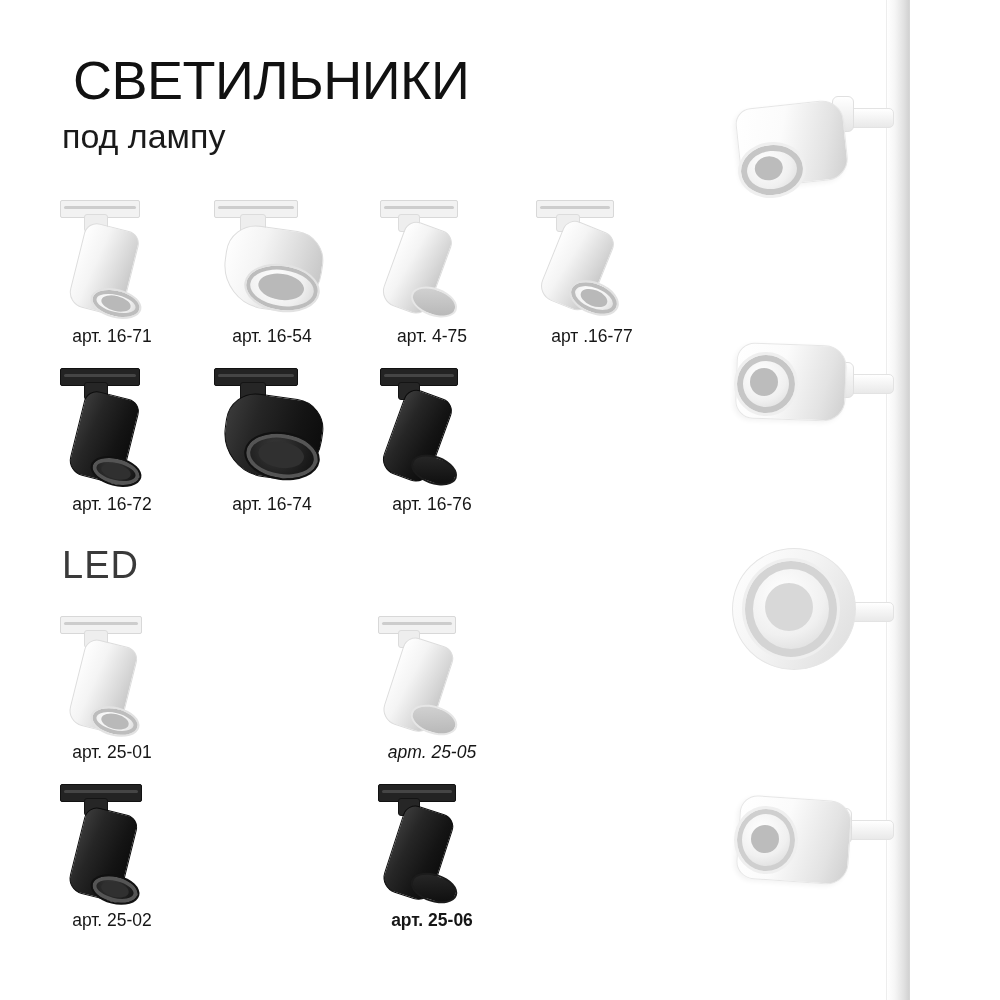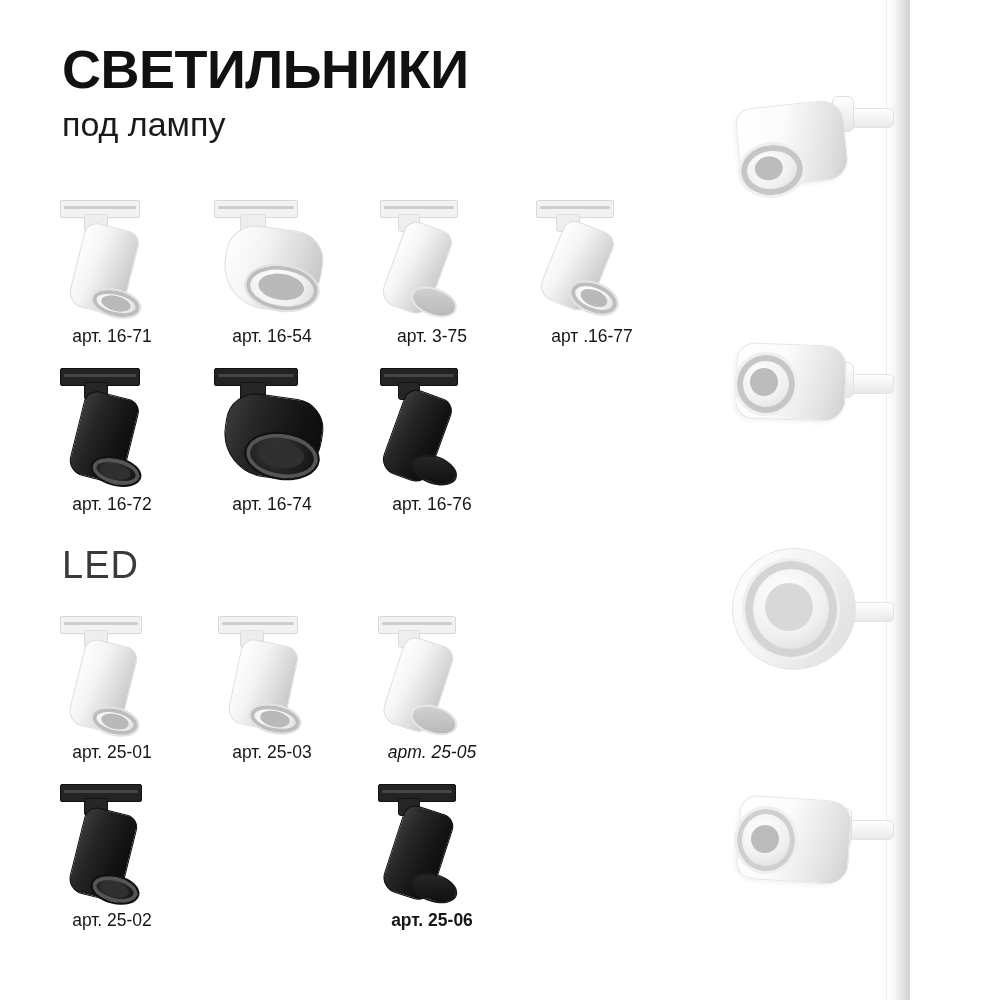--- a/index.html
+++ b/index.html
@@ -25,24 +25,24 @@
 
   
   .header {
     position: absolute;
     left: 62px;
     top: 42px;
     width: 620px;
   }
   .title {
     font-size: 54px;
-    font-weight: bold;
+    font-weight: normal;
     letter-spacing: -0.5px;
     line-height: 1.0;
-    margin: 0;
+    margin: 11px;
     color: #111111;
   }
   .subtitle {
     font-size: 34px;
     font-weight: normal;
     line-height: 1.1;
     margin: 10px 0 0 0;
     color: #1a1a1a;
   }
 
@@ -249,21 +249,21 @@
 
   <div class="cell" style="left:352px; top:196px;">
     <div class="fig">
       <div class="rail rail-white" style="left:28px; top:4px; width:76px; height:16px;">
         <div class="stripe" style="top:5px;"></div>
       </div>
       <div class="arm arm-white" style="left:46px; top:18px; width:20px; height:16px;"></div>
       <div class="body body-white" style="left:40px; top:28px; width:48px; height:86px; transform:rotate(20deg);"></div>
       <div class="mouth mouth-white" style="left:58px; top:92px; width:44px; height:24px; transform:rotate(20deg);"></div>
     </div>
-    <div class="art">арт. 3-75</div>
+    <div class="art">арт. 4-75</div>
   </div>
 
   <div class="cell" style="left:512px; top:196px;">
     <div class="fig">
       <div class="rail rail-white" style="left:24px; top:4px; width:76px; height:16px;">
         <div class="stripe" style="top:5px;"></div>
       </div>
       <div class="arm arm-white" style="left:44px; top:18px; width:22px; height:16px;"></div>
       <div class="body body-white" style="left:38px; top:28px; width:52px; height:82px; transform:rotate(22deg);"></div>
       <div class="lens lens-ring-white" style="left:56px; top:86px; width:48px; height:28px; transform:rotate(22deg);">
@@ -323,33 +323,20 @@
       </div>
       <div class="arm arm-white" style="left:52px; top:18px; width:22px; height:16px;"></div>
       <div class="body body-white" style="left:44px; top:30px; width:52px; height:86px; transform:rotate(14deg);"></div>
       <div class="lens lens-ring-white" style="left:58px; top:95px; width:46px; height:25px; transform:rotate(14deg);">
         <div class="lens-inner lens-inner-white" style="left:9px; top:5px; width:28px; height:15px;"></div>
       </div>
     </div>
     <div class="art">арт. 25-01</div>
   </div>
 
-  <div class="cell" style="left:192px; top:612px;">
-    <div class="fig">
-      <div class="rail rail-white" style="left:26px; top:4px; width:78px; height:16px;">
-        <div class="stripe" style="top:5px;"></div>
-      </div>
-      <div class="arm arm-white" style="left:48px; top:18px; width:22px; height:16px;"></div>
-      <div class="body body-white" style="left:42px; top:30px; width:56px; height:84px; transform:rotate(12deg);"></div>
-      <div class="lens lens-ring-white" style="left:56px; top:92px; width:50px; height:26px; transform:rotate(12deg);">
-        <div class="lens-inner lens-inner-white" style="left:10px; top:5px; width:30px; height:16px;"></div>
-      </div>
-    </div>
-    <div class="art">арт. 25-03</div>
-  </div>
 
   <div class="cell" style="left:352px; top:612px;font-style:italic;">
     <div class="fig">
       <div class="rail rail-white" style="left:26px; top:4px; width:76px; height:16px;">
         <div class="stripe" style="top:5px;"></div>
       </div>
       <div class="arm arm-white" style="left:46px; top:18px; width:20px; height:16px;"></div>
       <div class="body body-white" style="left:40px; top:28px; width:50px; height:88px; transform:rotate(18deg);"></div>
       <div class="mouth mouth-white" style="left:58px; top:94px; width:44px; height:24px; transform:rotate(18deg);"></div>
     </div>

